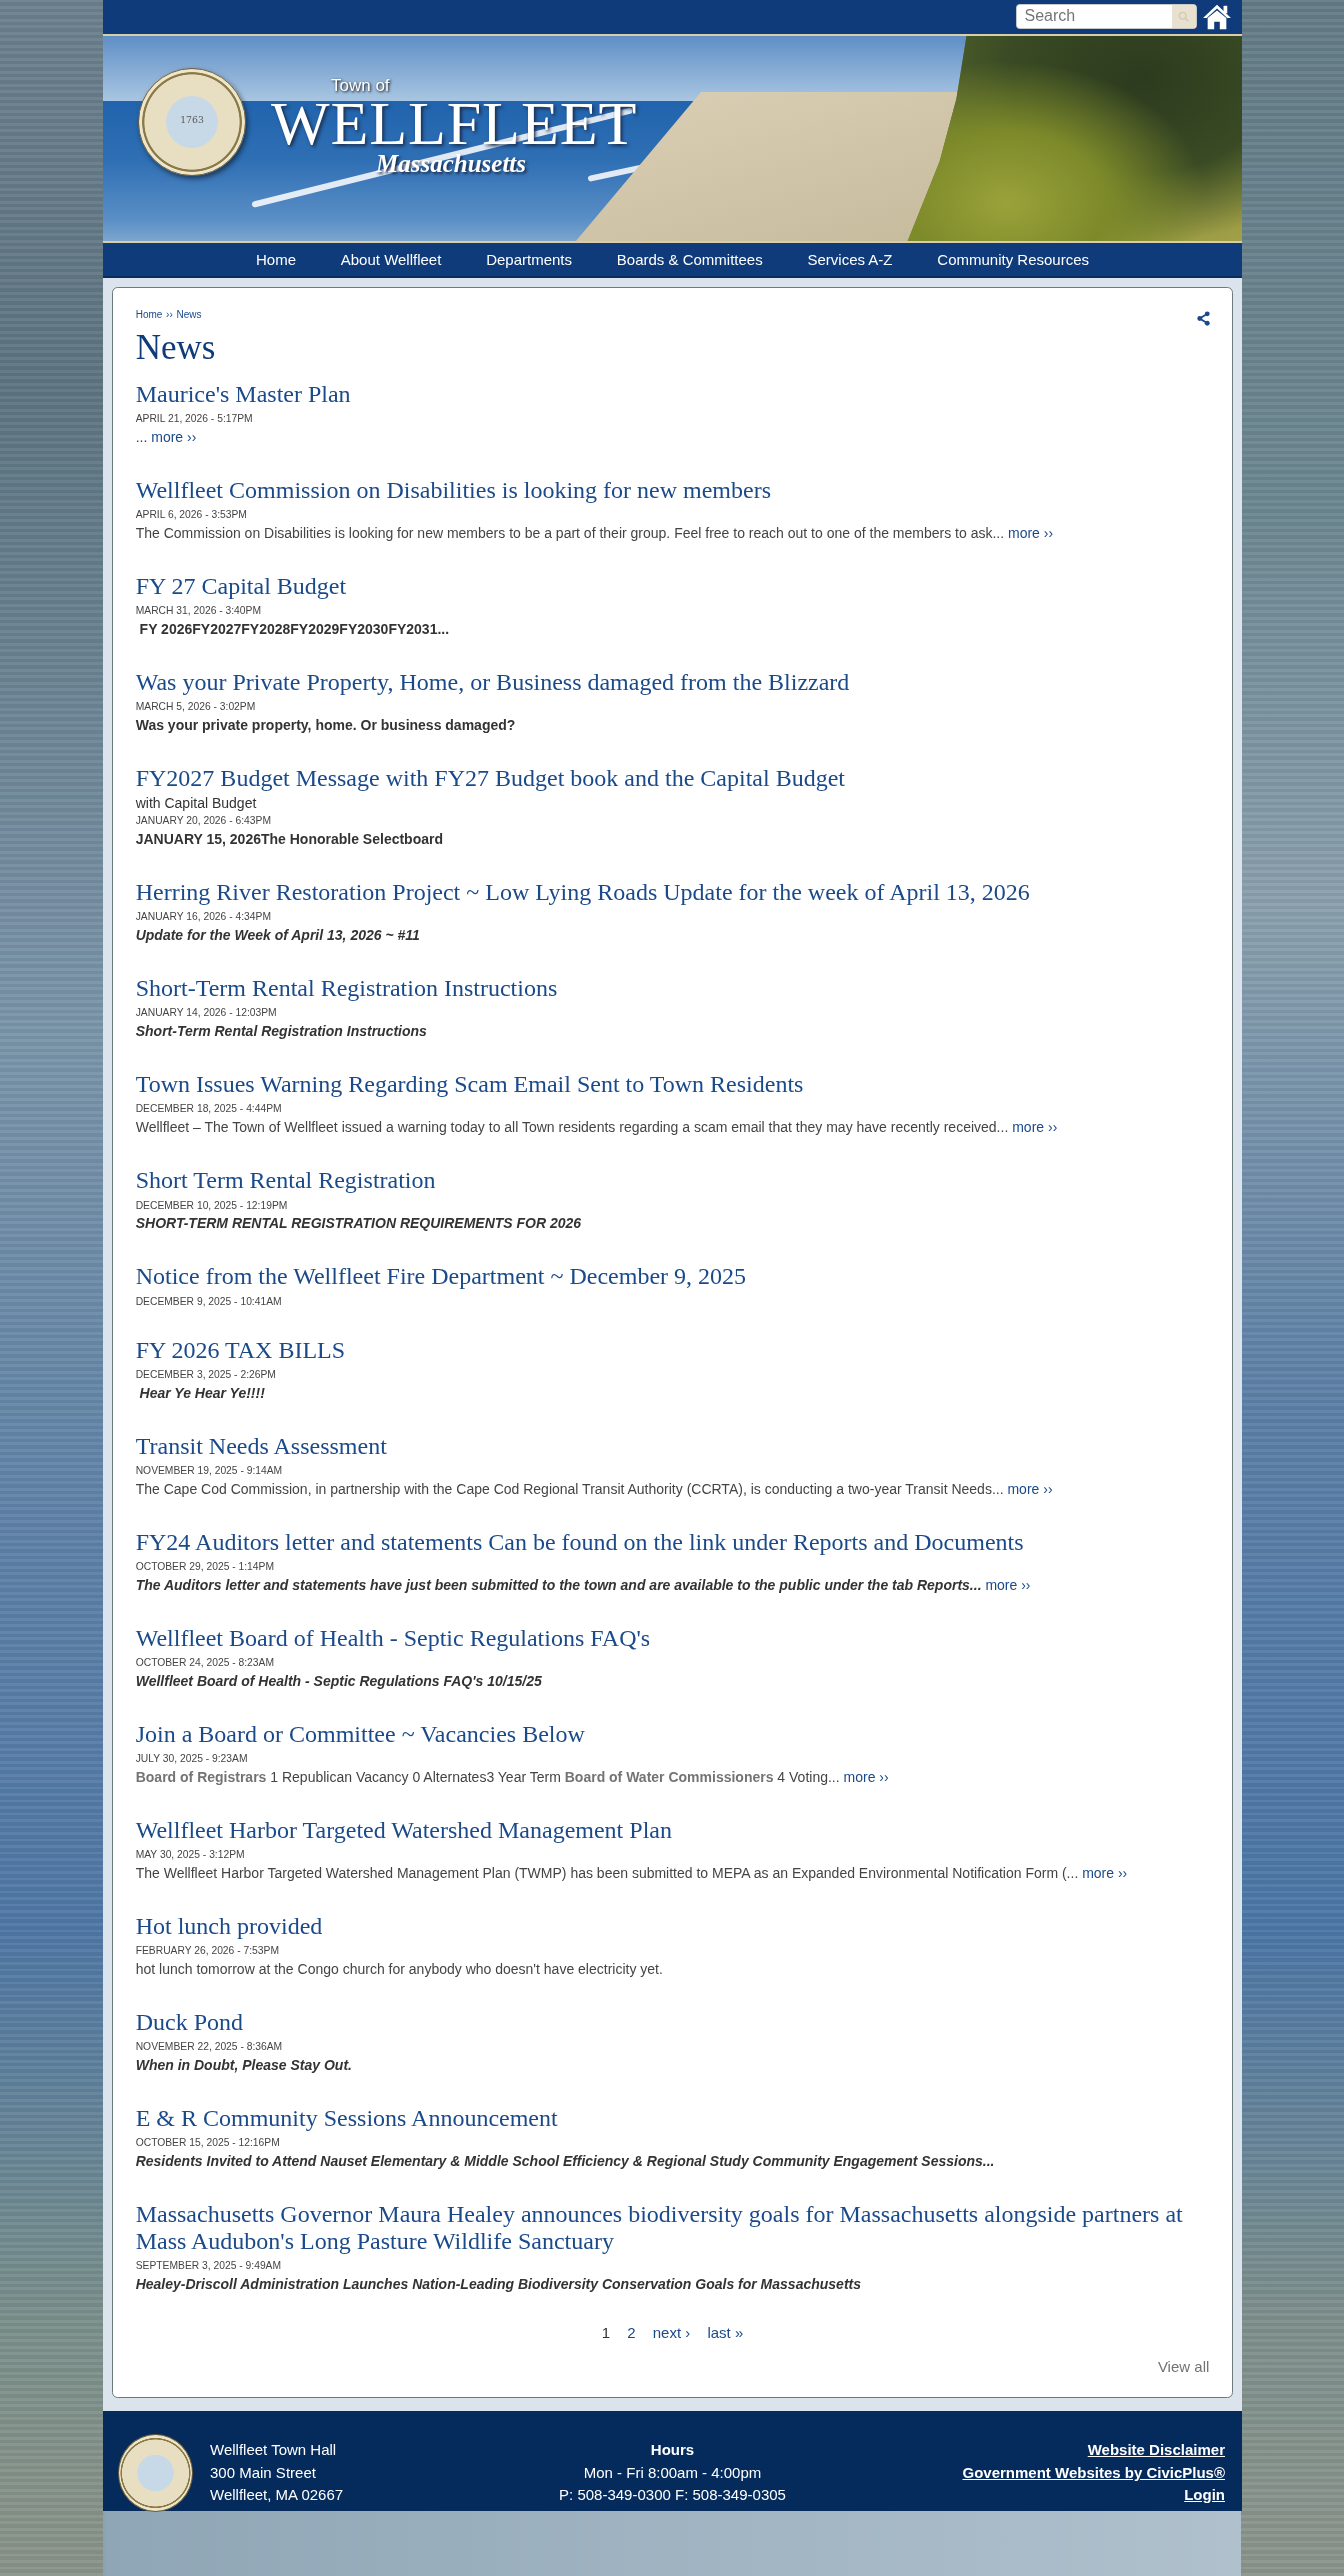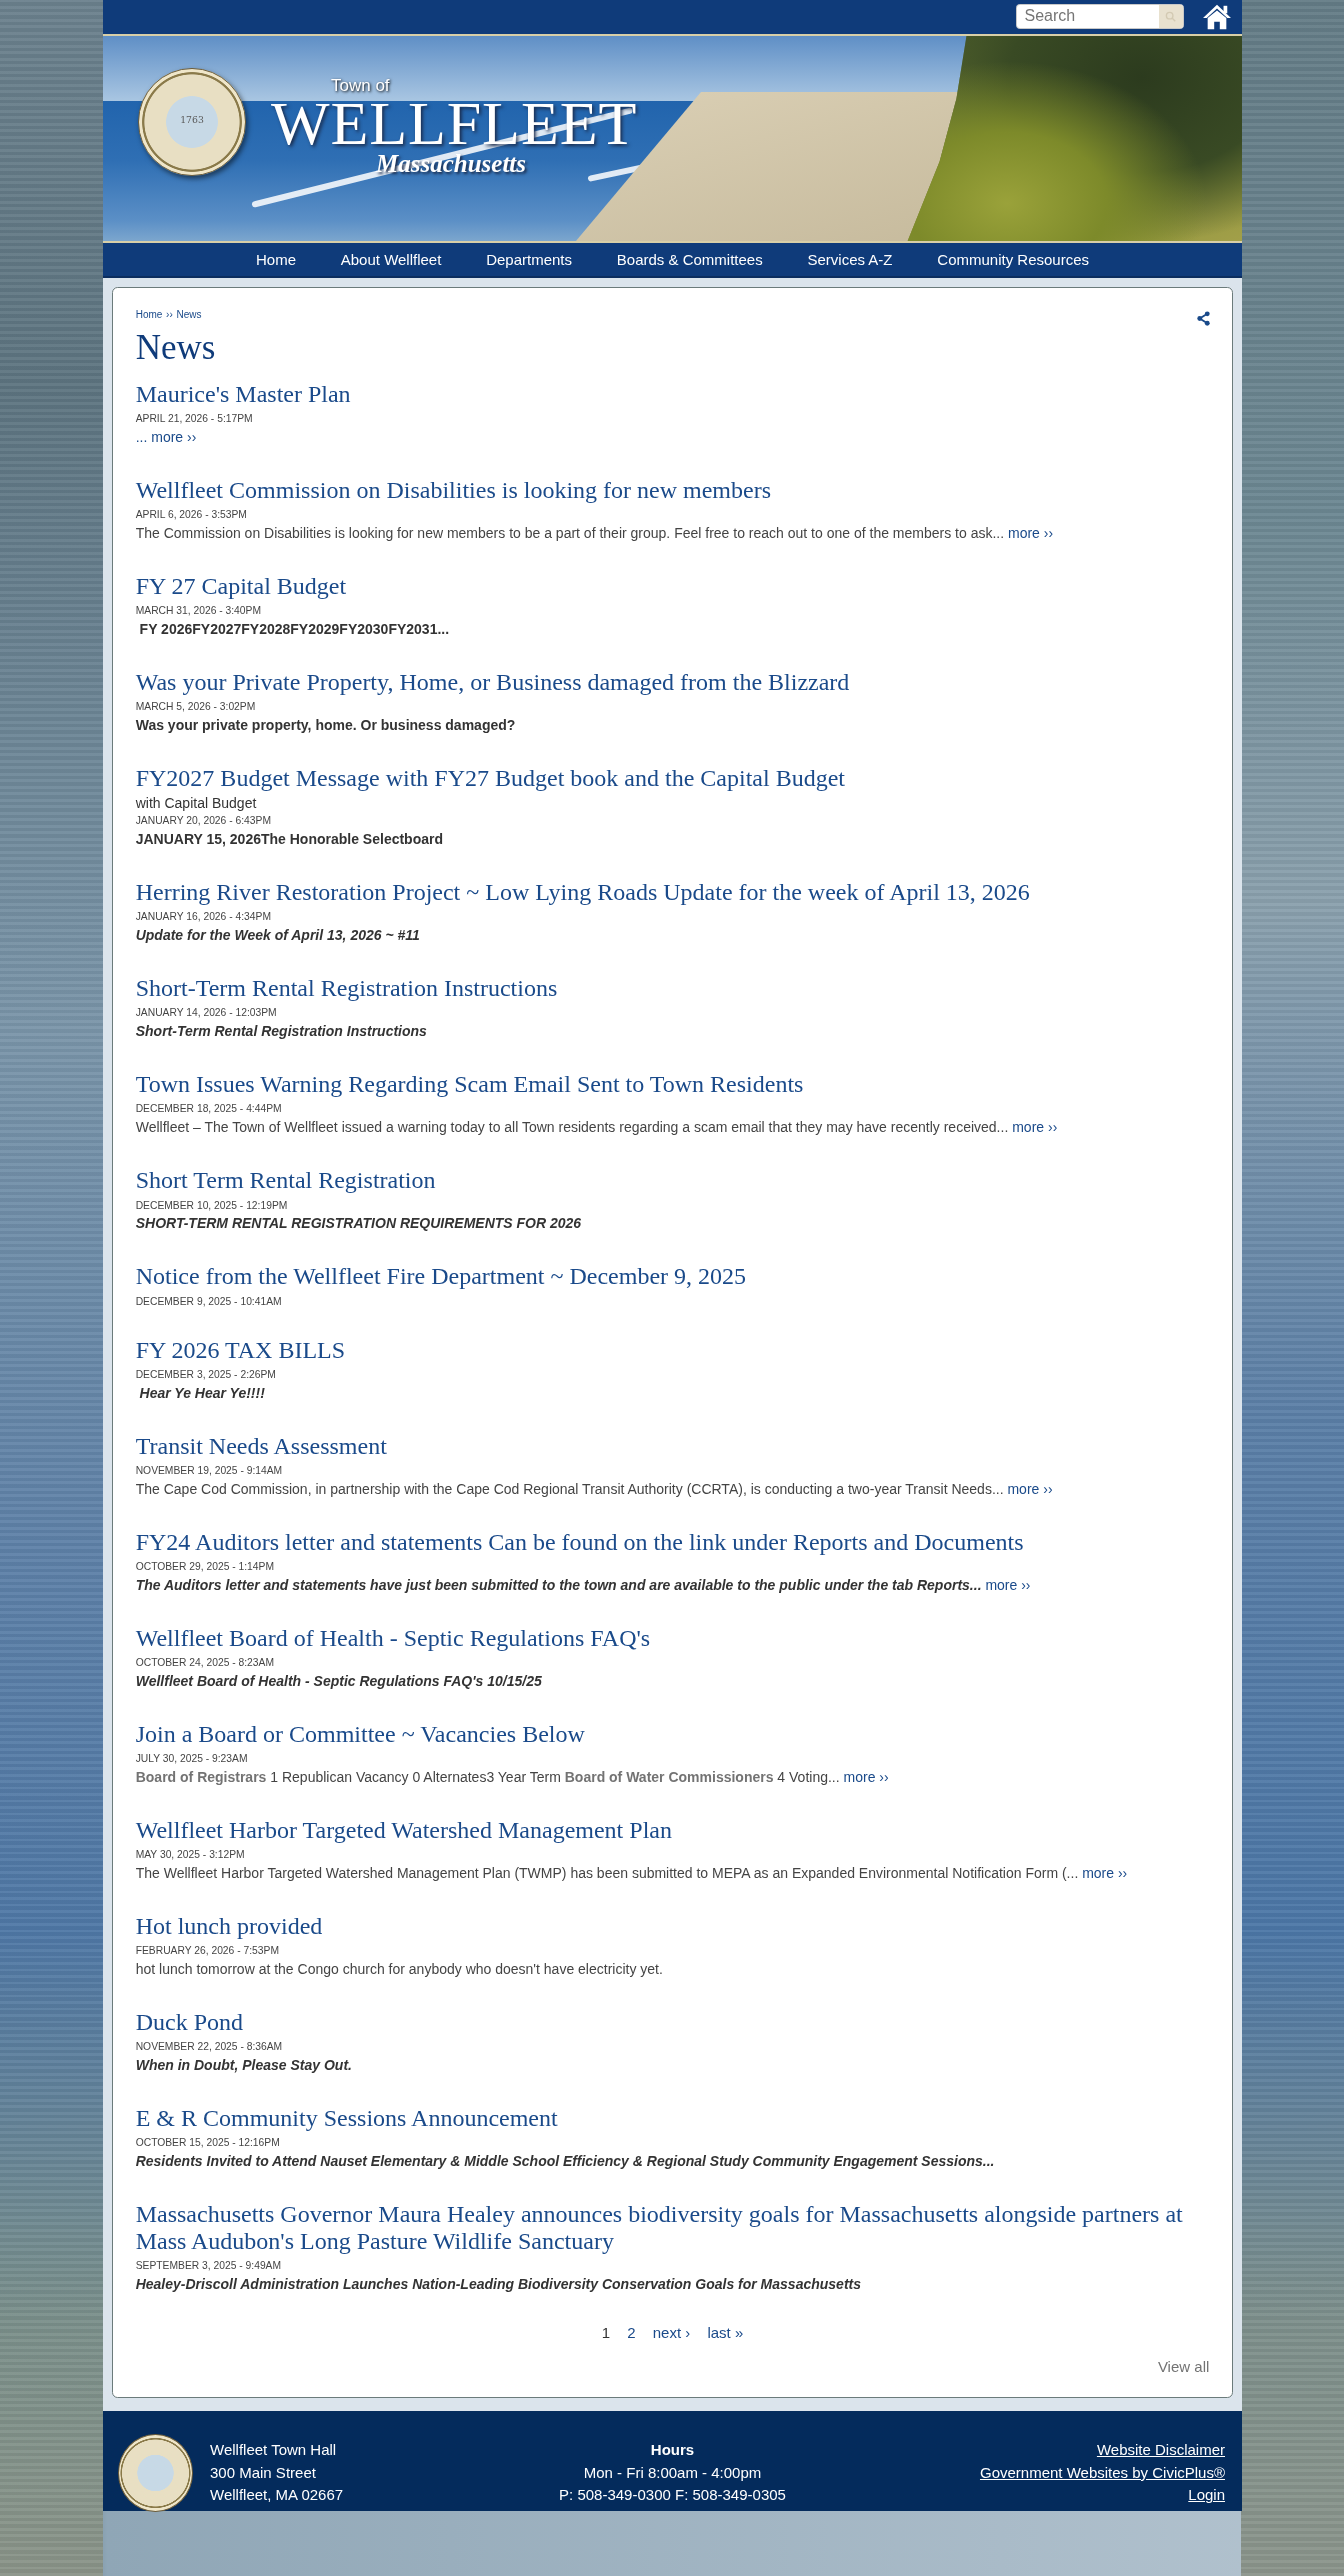--- a/index.html
+++ b/index.html
@@ -21,21 +21,21 @@
   .bg-right { right: 0; width: 103px;
     background:
       repeating-linear-gradient(0deg, rgba(255,255,255,0.05) 0 2.8px, rgba(0,0,0,0.04) 2.8px 6.5px),
       linear-gradient(180deg, #647c86 0%, #6c8792 20%, #8aa0ad 35%, #5b7fa7 55%, #4c77a7 75%, #7d8f8b 90%, #8b958b 100%);
   }
   .page { position: relative; width: 1139px; margin-left: 103px; }
 
   
   .topbar { height: 34px; background: #0f3b7a; position: relative; }
   .search-box {
-    position: absolute; left: 913px; top: 3.7px; width: 168px; height: 25px;
+    position: absolute; left: 913px; top: 3.7px; width: 181px; height: 25px;
     background: #fff; border-radius: 3.7px; border: 0.9px solid #c8c8c8; overflow: hidden;
   }
   .search-box input {
     border: none; outline: none; width: 147px; height: 23px; padding: 0 7.5px;
     font-family: "Liberation Sans", sans-serif; font-size: 16px; color: #888; background: transparent;
   }
   .search-btn {
     position: absolute; right: 0; top: 0; width: 24px; height: 23px; background: #e8e1cf;
     display: flex; align-items: center; justify-content: center; color: #d3cab3; font-size: 12px;
   }
@@ -101,21 +101,21 @@
   
   .footer { background: #042b5c; height: 100px; position: relative; color: #fff; font-size: 15px; }
   .footer-seal {
     position: absolute; left: 15px; top: 22.4px; width: 75px; height: 78px; border-radius: 50%;
     background: radial-gradient(circle, #c7d9e6 0 34%, #e8dfc3 35% 63%, #8a7a4a 64% 66%, #efe6c9 67% 100%);
     border: 1.9px solid #6d5d3a;
   }
   .footer-addr { position: absolute; left: 107px; top: 28px; line-height: 22.4px; }
   .footer-hours { position: absolute; left: 0; right: 0; top: 28px; text-align: center; line-height: 22.4px; }
   .footer-hours .title { font-weight: bold; }
-  .footer-links { position: absolute; right: 17px; top: 28px; text-align: right; line-height: 22.4px; }
+  .footer-links { position: absolute; right: 17px; top: 28px; text-align: right; line-height: 22.4px; font-weight: bold; }
   .footer-links a { color: #fff; text-decoration: underline; display: block; }
   .bottom-strip { height: 37px; }
 </style>
 </head>
 <body>
 
 <div class="bg-left"></div>
 <div class="bg-right"></div>
 
 <div class="page">

